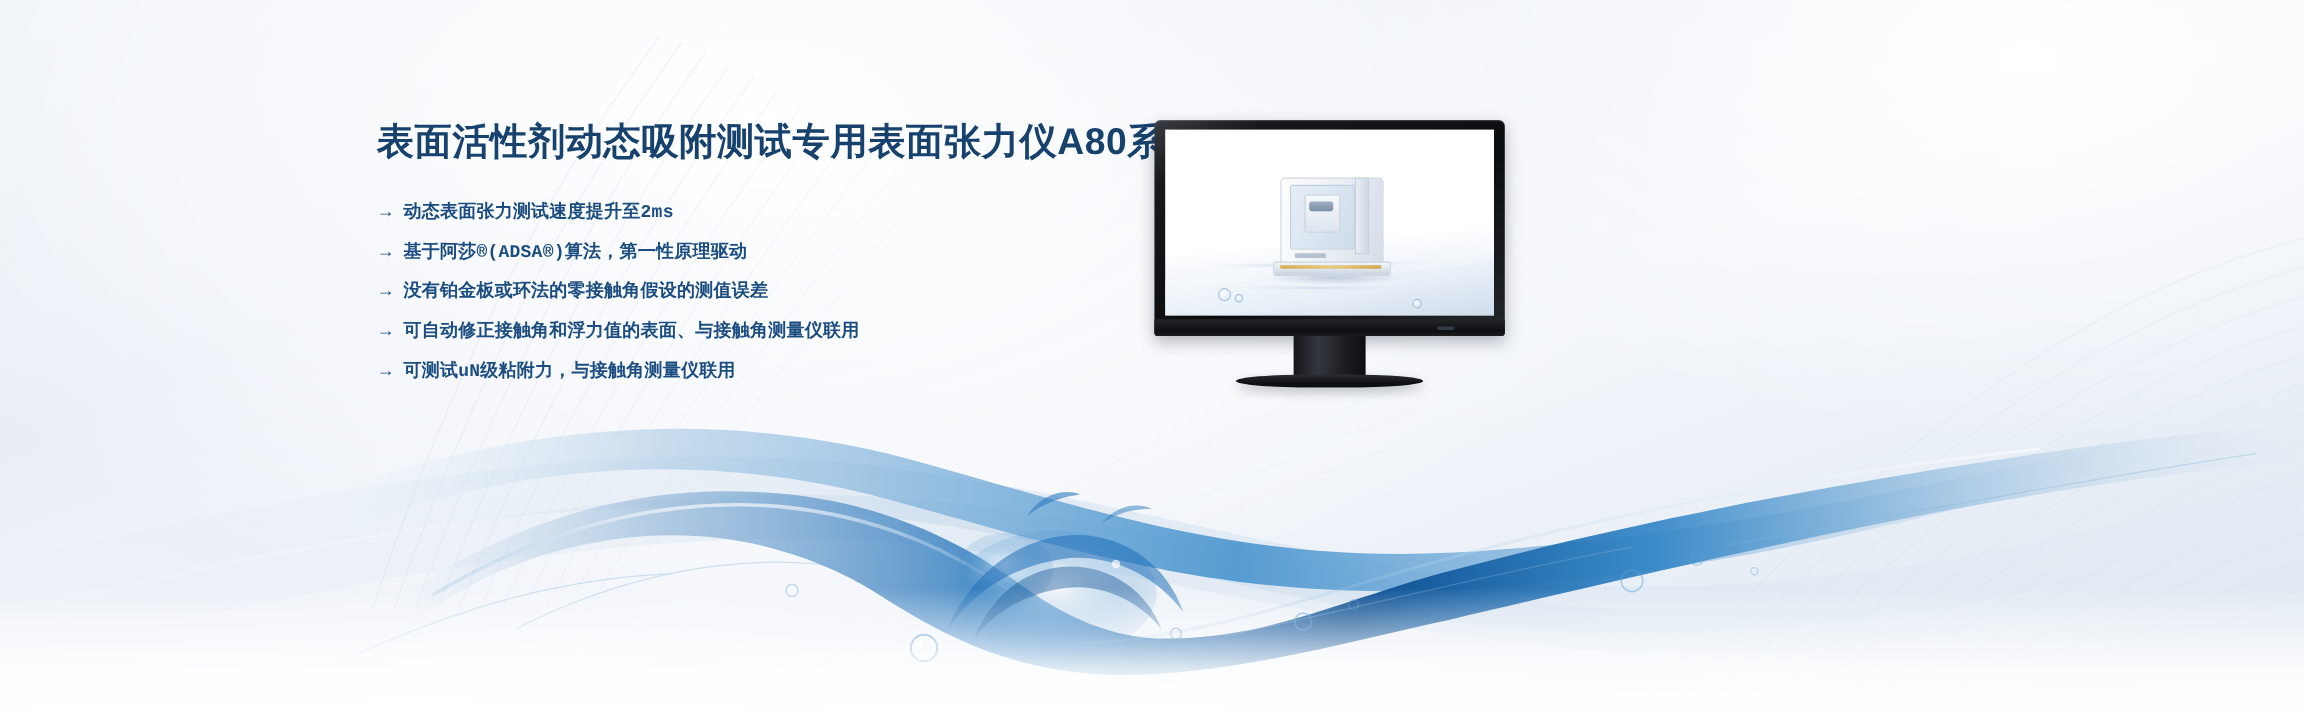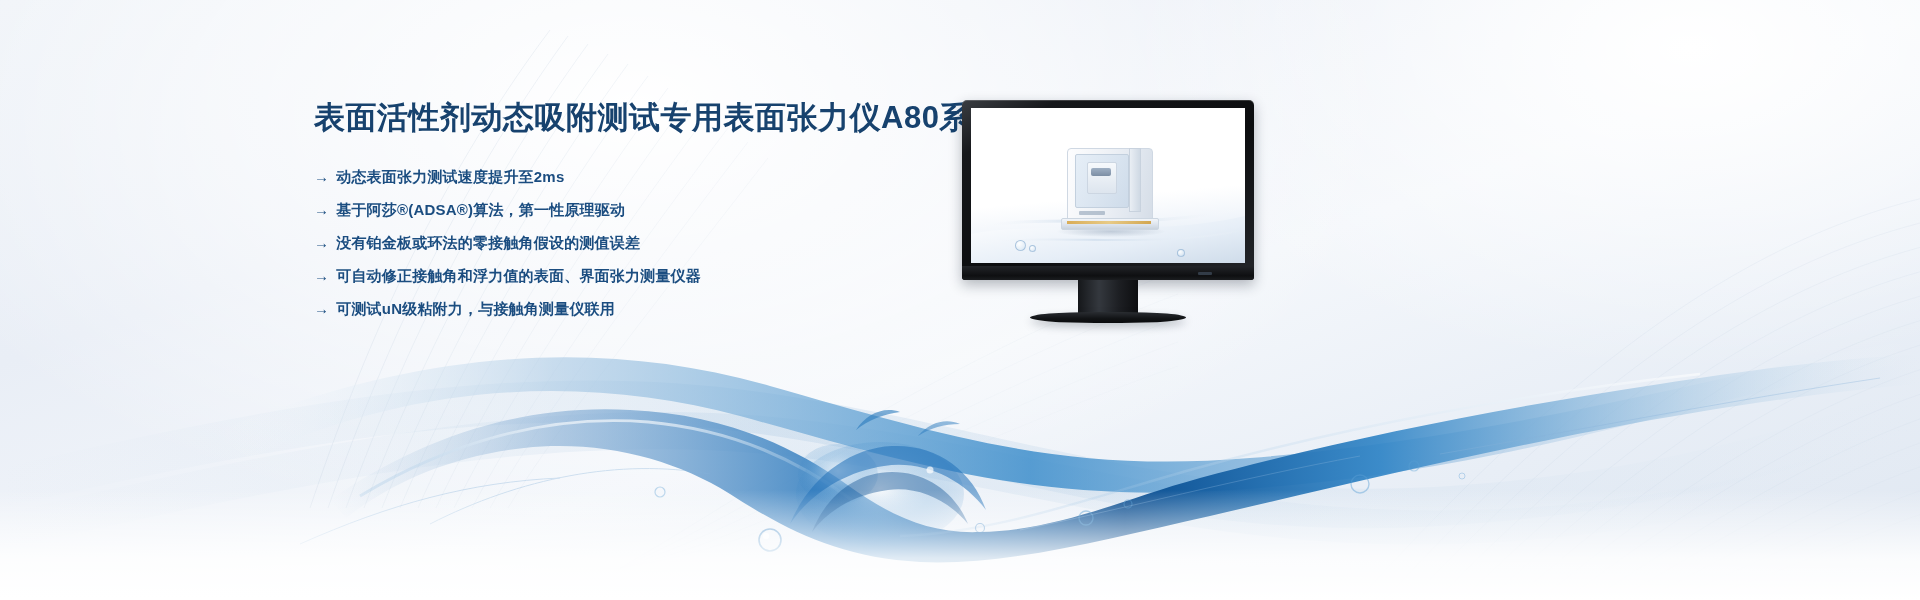--- a/index.html
+++ b/index.html
@@ -28,21 +28,21 @@
     color:#17426e;white-space:nowrap;
     text-shadow:0 1px 0 rgba(255,255,255,.6);
   }
   #bullets{position:absolute;left:314px;top:169px;}
   .bullet{
     display:flex;align-items:baseline;gap:7px;
     height:33px;font-size:15px;font-weight:bold;color:#1b4d80;
     white-space:nowrap;letter-spacing:.2px;
   }
   .bullet .arrow{font-size:15px;font-weight:normal;color:#1b4d80;line-height:1;}
-  .bullet .btext{line-height:1;}
+  .bullet .btext{line-height:1;font-family:Liberation Mono, monospace;}
 
   
   #monitor{position:absolute;left:962px;top:100px;width:292px;height:222px;}
   #mon-bezel{
     position:absolute;left:0;top:0;width:292px;height:180px;
     background:linear-gradient(150deg,#3a3d42 0%,#16181b 16%,#0c0d0f 55%,#24262a 100%);
     border-radius:5px 5px 3px 3px;
     box-shadow:0 5px 13px rgba(20,30,48,.30), inset 0 1px 0 rgba(255,255,255,.18);
   }
   #mon-screen{
@@ -153,21 +153,21 @@
     <div class="bullet">
       <span class="arrow">→</span>
       <span class="btext">基于阿莎®(ADSA®)算法，第一性原理驱动</span>
     </div>
     <div class="bullet">
       <span class="arrow">→</span>
       <span class="btext">没有铂金板或环法的零接触角假设的测值误差</span>
     </div>
     <div class="bullet">
       <span class="arrow">→</span>
-      <span class="btext">可自动修正接触角和浮力值的表面、界面张力测量仪器</span>
+      <span class="btext">可自动修正接触角和浮力值的表面、与接触角测量仪联用</span>
     </div>
     <div class="bullet">
       <span class="arrow">→</span>
       <span class="btext">可测试uN级粘附力，与接触角测量仪联用</span>
     </div>
   </div>
 
   <div id="monitor">
     <div id="mon-bezel"></div>
     <div id="mon-screen">

